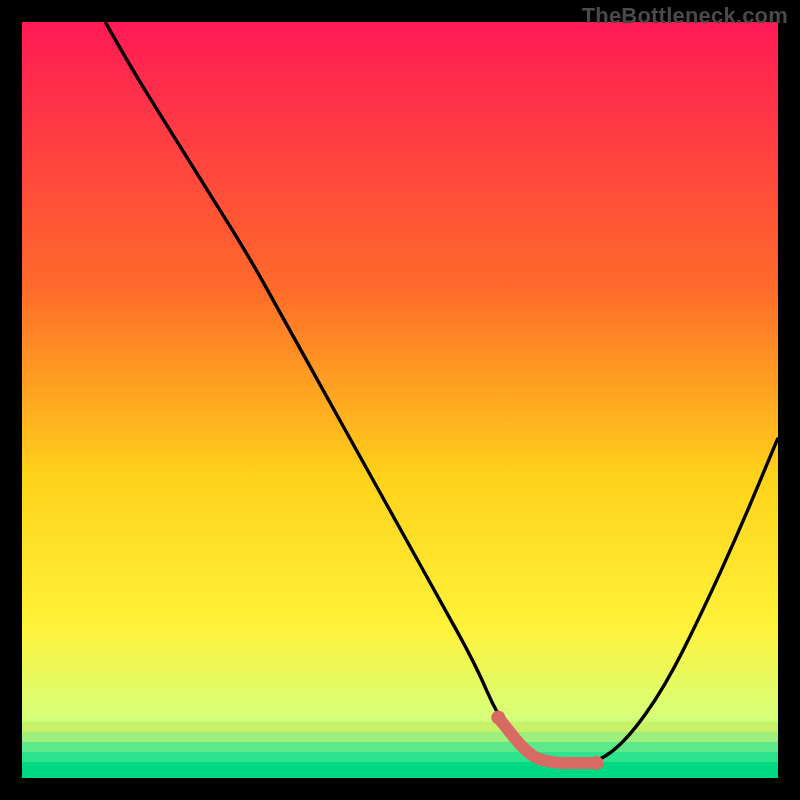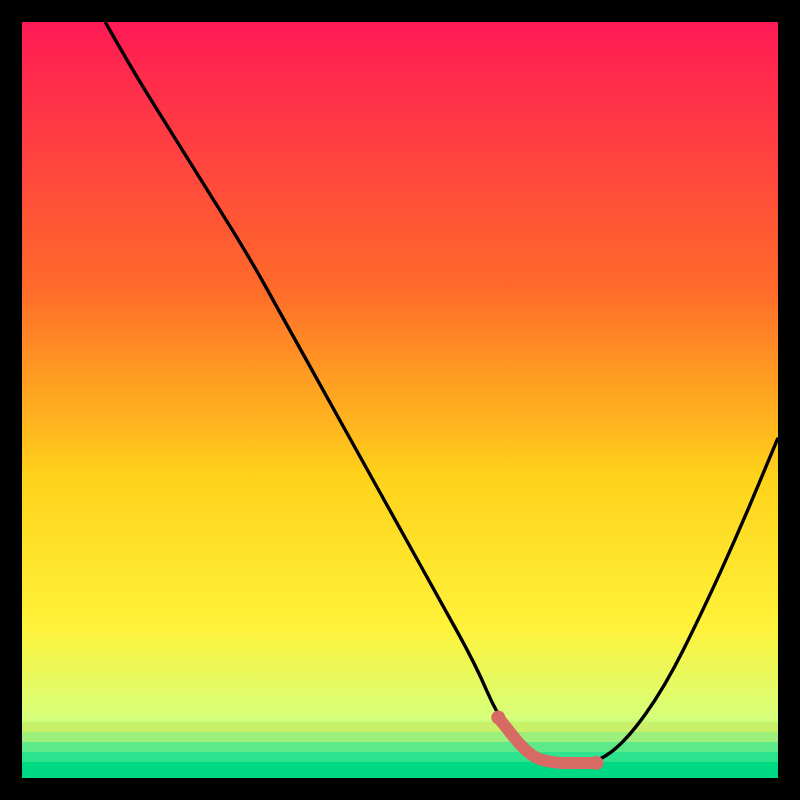--- a/index.html
+++ b/index.html
@@ -48,20 +48,21 @@
     position: absolute;
     left: 0;
     top: 0;
   }
 </style>
 </head>
 <body>
 
 <div class="stage">
 
+  <div class="watermark">TheBottleneck.com</div>
 
   <div class="plot-outer">
     <div class="plot-inner">
 
       <svg class="bg-gradient" width="756" height="756">
         <defs>
           <linearGradient id="bg" x1="0" y1="0" x2="0" y2="1">
             <stop id="g0" offset="0%" stop-color="#ff1a55"></stop>
             <stop id="g1" offset="35%" stop-color="#ff6a2a"></stop>
             <stop id="g2" offset="60%" stop-color="#ffd21a"></stop>

